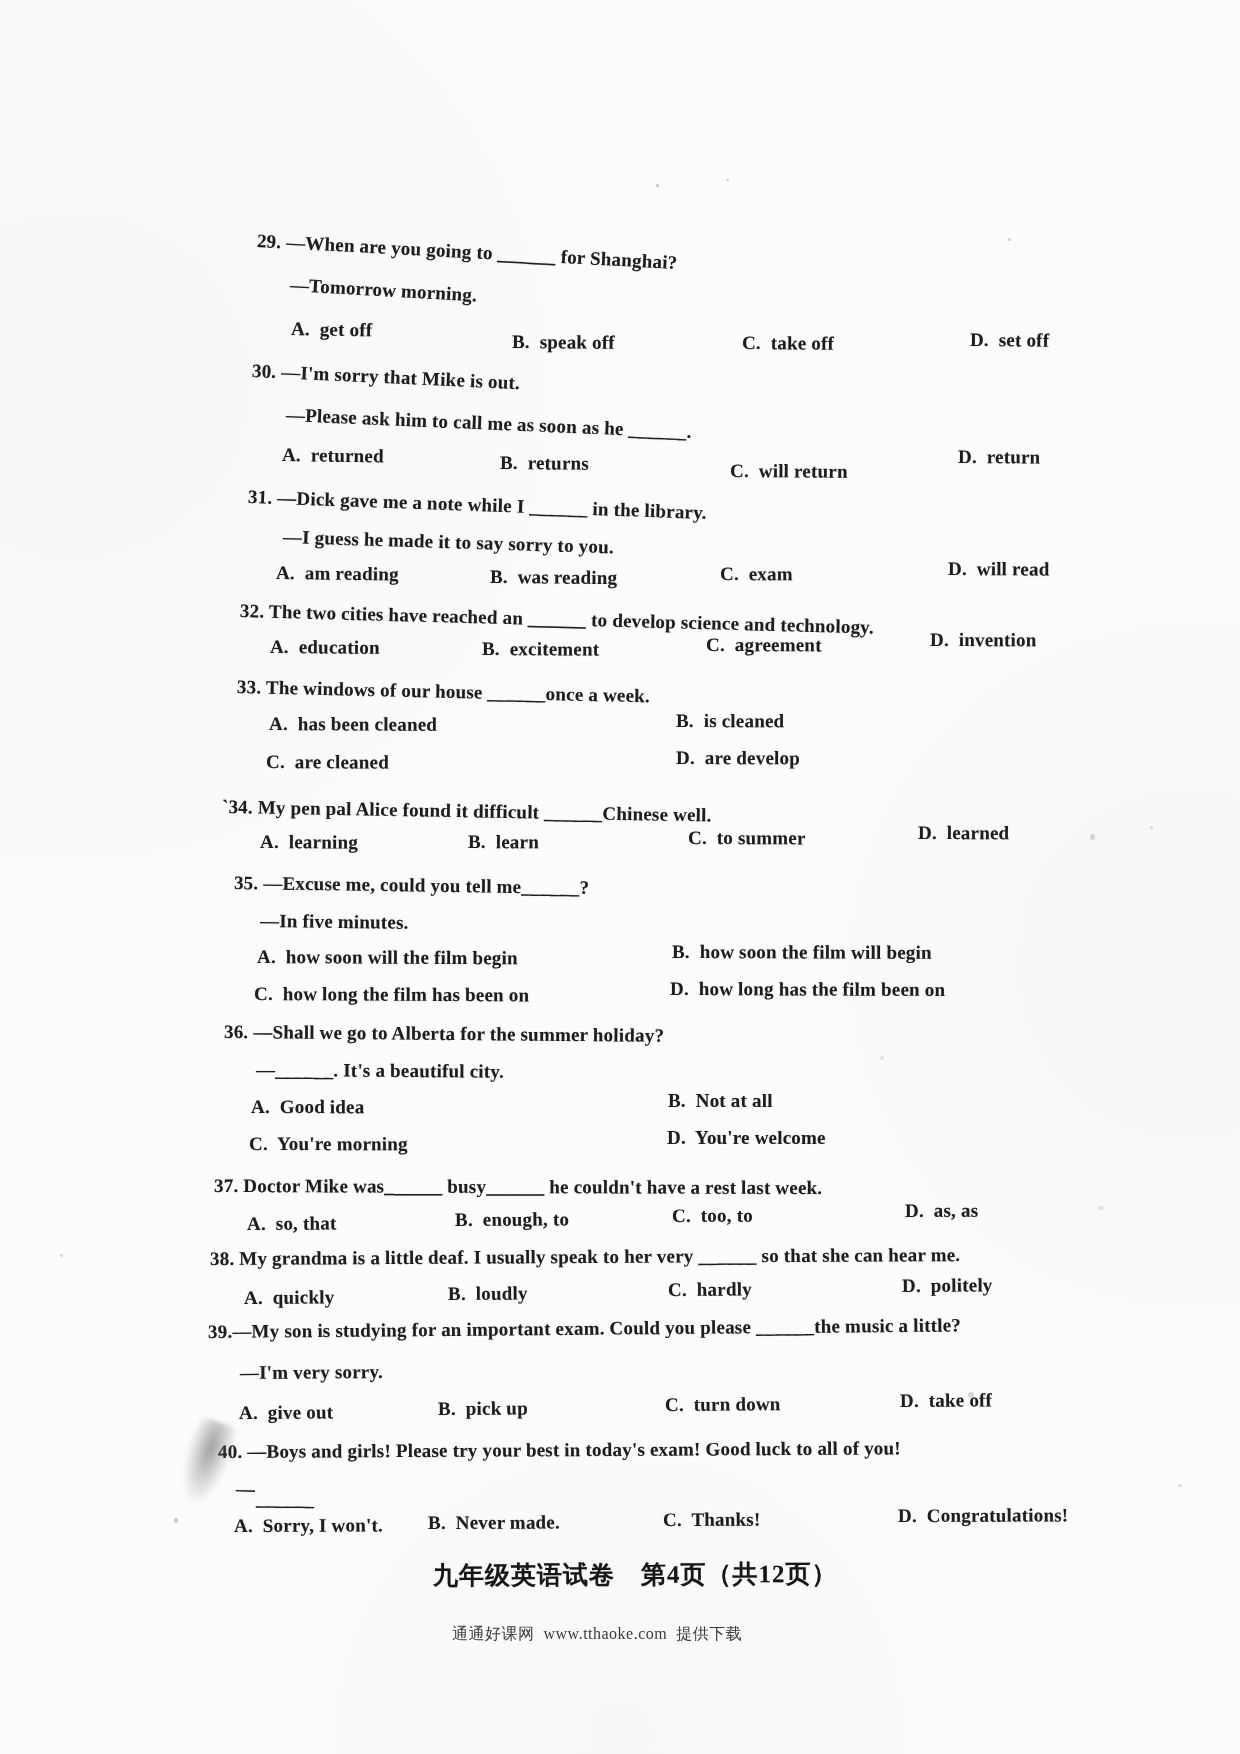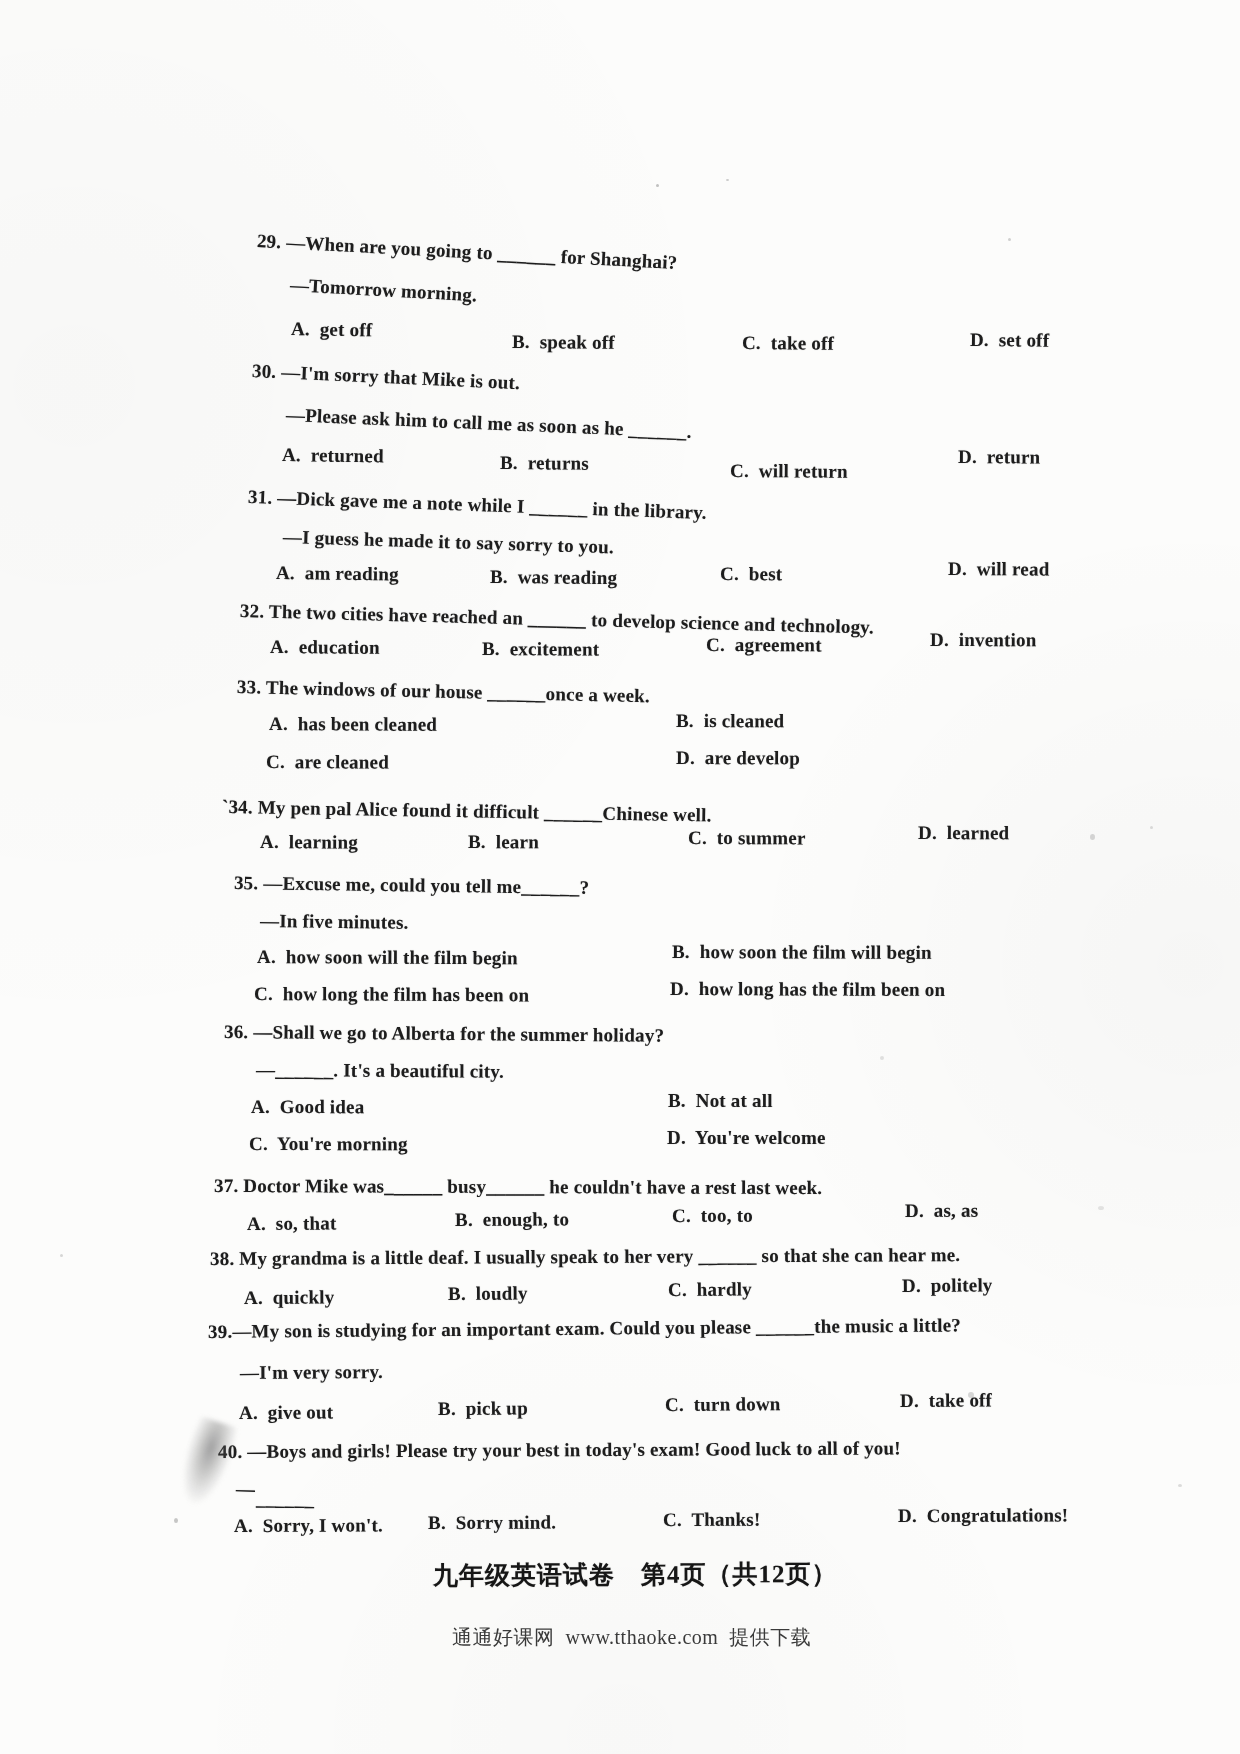--- a/index.html
+++ b/index.html
@@ -25,21 +25,21 @@
     transform:rotate(var(--r,0deg));
     transform-origin:0 50%;
     text-shadow:0 0 1px rgba(40,40,40,0.35);
   }
   .cjk{
     font-size:25px;
     letter-spacing:1px;
     color:#161616;
   }
   .site{
-    font-size:20px;
+    font-size:16px;
     font-weight:normal;
     color:#3a3a3a;
     letter-spacing:0.5px;
     text-shadow:none;
   }
   .smudge{
     position:absolute;
     width:44px;height:86px;
     background:radial-gradient(ellipse at 50% 32%, rgba(70,70,70,0.50), rgba(120,120,120,0.22) 48%, transparent 72%);
     filter:blur(2px);
@@ -67,21 +67,21 @@
   <span class="ln" style="left:286px;top:404px;--r:2.4deg">—Please ask him to call me as soon as he ______.</span>
   <span class="ln" style="left:282px;top:444px;--r:0.8deg">A.  returned</span>
   <span class="ln" style="left:500px;top:452px;--r:0.5deg">B.  returns</span>
   <span class="ln" style="left:730px;top:460px;--r:0.4deg">C.  will return</span>
   <span class="ln" style="left:958px;top:446px;--r:0.4deg">D.  return</span>
 
   <span class="ln" style="left:248px;top:486px;--r:2deg">31. —Dick gave me a note while I ______ in the library.</span>
   <span class="ln" style="left:283px;top:526px;--r:1.8deg">—I guess he made it to say sorry to you.</span>
   <span class="ln" style="left:276px;top:562px;--r:0.7deg">A.  am reading</span>
   <span class="ln" style="left:490px;top:566px;--r:0.5deg">B.  was reading</span>
-  <span class="ln" style="left:720px;top:563px;--r:0.3deg">C.  best</span>
+  <span class="ln" style="left:720px;top:563px;--r:0.3deg">C.  exam</span>
   <span class="ln" style="left:948px;top:558px;--r:0.3deg">D.  will read</span>
 
   <span class="ln" style="left:240px;top:600px;--r:1.5deg">32. The two cities have reached an ______ to develop science and technology.</span>
   <span class="ln" style="left:270px;top:636px;--r:0.5deg">A.  education</span>
   <span class="ln" style="left:482px;top:638px;--r:0.3deg">B.  excitement</span>
   <span class="ln" style="left:706px;top:634px;--r:0.2deg">C.  agreement</span>
   <span class="ln" style="left:930px;top:629px;--r:0.2deg">D.  invention</span>
 
   <span class="ln" style="left:237px;top:676px;--r:1.3deg">33. The windows of our house ______once a week.</span>
   <span class="ln" style="left:269px;top:713px;--r:0.3deg">A.  has been cleaned</span>
@@ -125,21 +125,21 @@
   <span class="ln" style="left:240px;top:1362px;--r:-0.4deg">—I'm very sorry.</span>
   <span class="ln" style="left:239px;top:1402px;--r:-0.4deg">A.  give out</span>
   <span class="ln" style="left:438px;top:1398px;--r:-0.4deg">B.  pick up</span>
   <span class="ln" style="left:665px;top:1394px;--r:-0.4deg">C.  turn down</span>
   <span class="ln" style="left:900px;top:1390px;--r:-0.4deg">D.  take off</span>
 
   <span class="ln" style="left:218px;top:1441px;--r:-0.3deg">40. —Boys and girls! Please try your best in today's exam! Good luck to all of you!</span>
   <span class="ln" style="left:236px;top:1478px;--r:2deg">—</span>
   <span class="ln" style="left:256px;top:1488px;--r:0.5deg">______</span>
   <span class="ln" style="left:234px;top:1515px;--r:-0.2deg">A.  Sorry, I won't.</span>
-  <span class="ln" style="left:428px;top:1512px;--r:-0.2deg">B.  Sorry mind.</span>
+  <span class="ln" style="left:428px;top:1512px;--r:-0.2deg">B.  Never made.</span>
   <span class="ln" style="left:663px;top:1509px;--r:-0.2deg">C.  Thanks!</span>
   <span class="ln" style="left:898px;top:1505px;--r:-0.2deg">D.  Congratulations!</span>
 
   <span class="ln cjk" style="left:433px;top:1559px;--r:-0.3deg">九年级英语试卷　第4页（共12页）</span>
   <span class="ln site" style="left:452px;top:1624px;--r:0deg">通通好课网  www.tthaoke.com  提供下载</span>
 
   <div class="smudge" style="left:184px;top:1420px;"></div>
   <div class="speck" style="left:656px;top:184px;width:3px;height:3px;opacity:.55"></div>
   <div class="speck" style="left:726px;top:179px;width:3px;height:2px;opacity:.45"></div>
   <div class="speck" style="left:1008px;top:238px;width:3px;height:3px;opacity:.4"></div>

